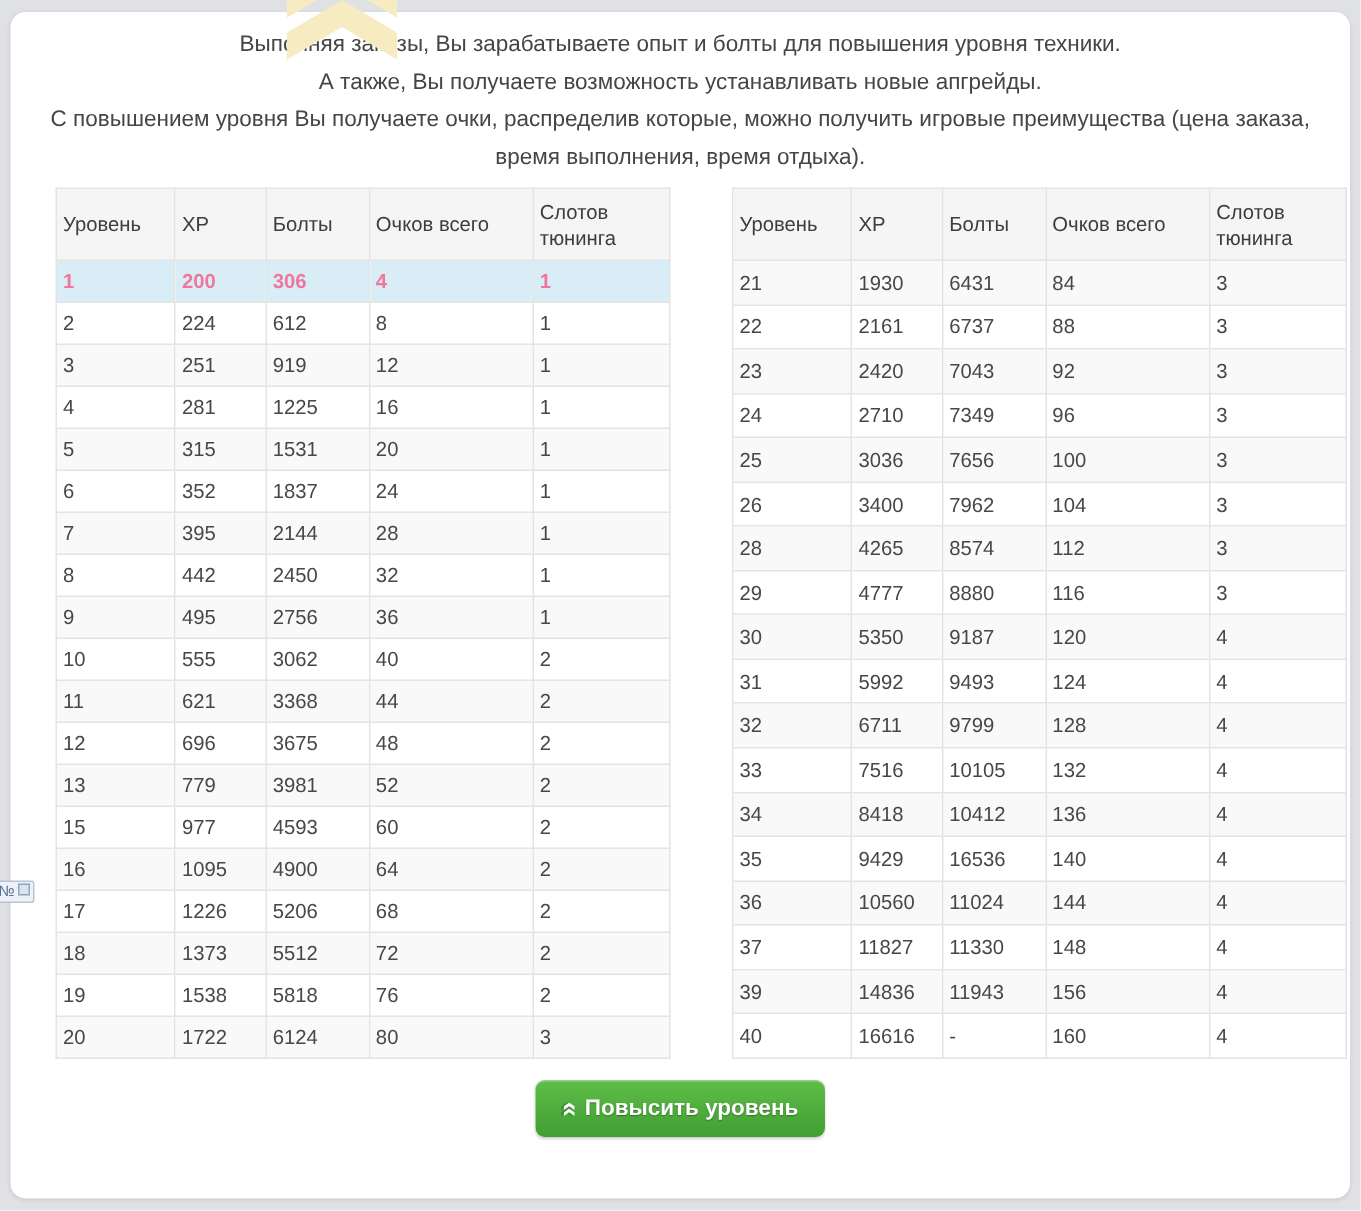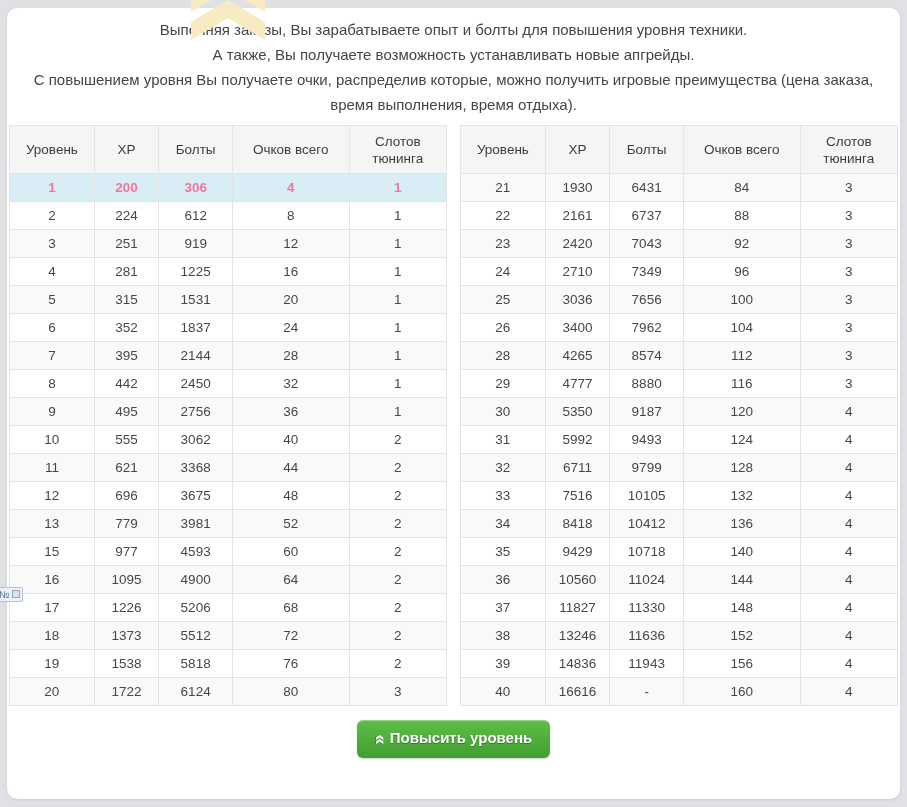--- a/index.html
+++ b/index.html
@@ -40,22 +40,23 @@
   
   .tables{
     position:relative;z-index:3;
     display:flex;gap:13px;
     padding:6px 2px 0 2px;
   }
   table{
     border-collapse:collapse;
     width:calc(50% - 6.5px);
     font-size:13.5px;color:#474747;
-    text-align:center;
+    text-align:left;
     table-layout:fixed;
+    margin-left:28px;
   }
   th,td{border:1px solid #e4e4e4;padding:0 4px;overflow:hidden;}
   th{
     height:47px;background:#f5f5f5;
     font-weight:400;line-height:17px;color:#3d3d3d;
   }
   td{height:27px;}
   tbody tr:nth-child(odd){background:#f9f9f9;}
   tbody tr.hl{background:#d9edf6;}
   tbody tr.hl td{color:#f0779b;font-weight:700;}
@@ -376,43 +377,36 @@
           <tr>
             <td>34</td>
             <td>8418</td>
             <td>10412</td>
             <td>136</td>
             <td>4</td>
           </tr>
           <tr>
             <td>35</td>
             <td>9429</td>
-            <td>10718</td>
+            <td>16536</td>
             <td>140</td>
             <td>4</td>
           </tr>
           <tr>
             <td>36</td>
             <td>10560</td>
             <td>11024</td>
             <td>144</td>
             <td>4</td>
           </tr>
           <tr>
             <td>37</td>
             <td>11827</td>
             <td>11330</td>
             <td>148</td>
-            <td>4</td>
-          </tr>
-          <tr>
-            <td>38</td>
-            <td>13246</td>
-            <td>11636</td>
-            <td>152</td>
             <td>4</td>
           </tr>
           <tr>
             <td>39</td>
             <td>14836</td>
             <td>11943</td>
             <td>156</td>
             <td>4</td>
           </tr>
           <tr>

